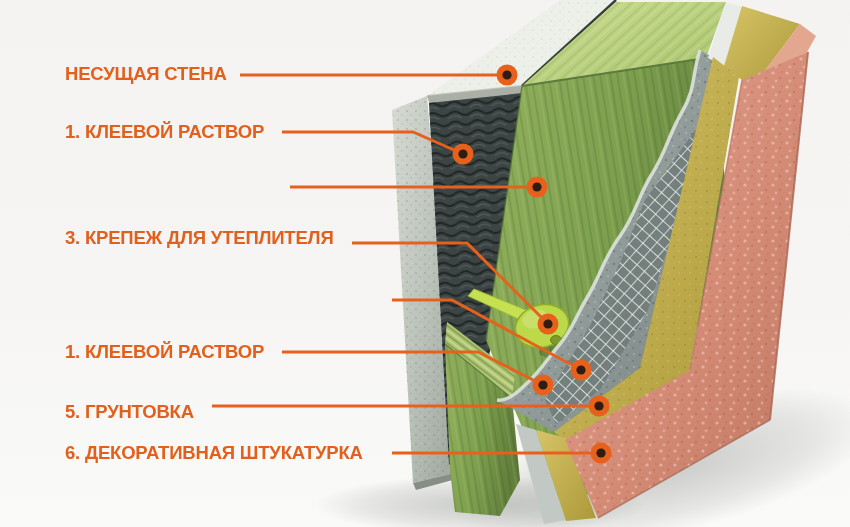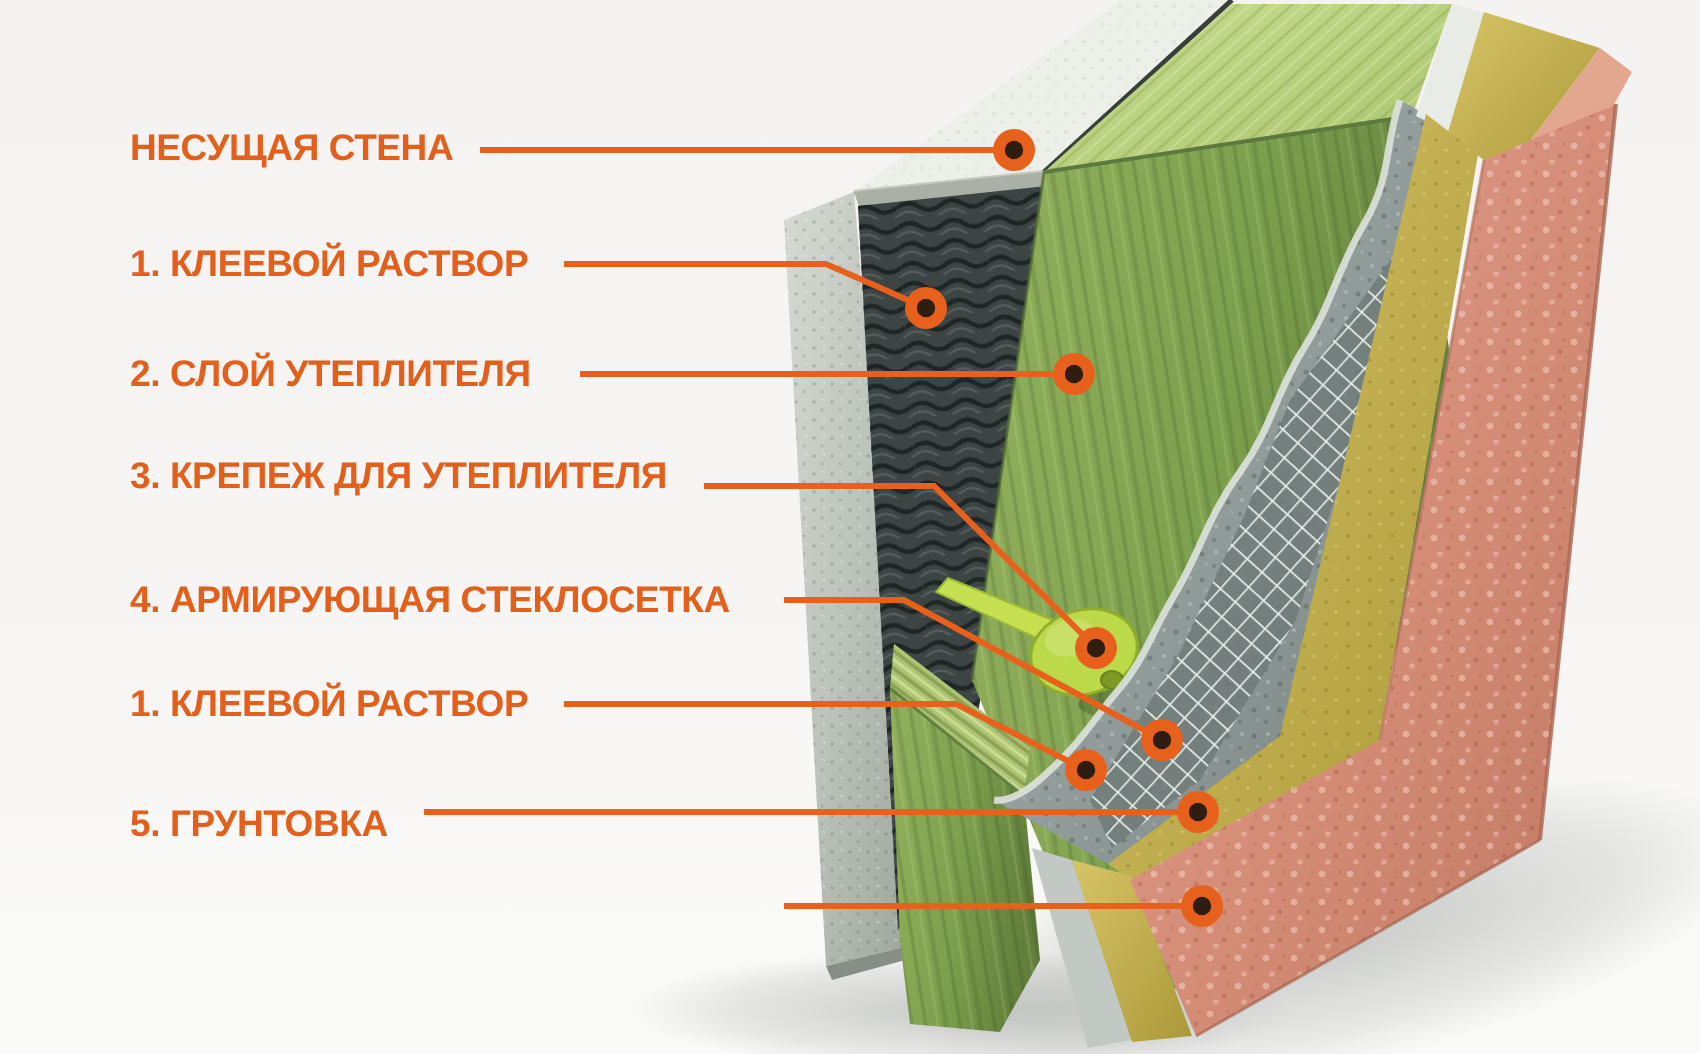--- a/index.html
+++ b/index.html
@@ -222,18 +222,17 @@
         </g>
       <g>
           <circle cx="601" cy="453" r="10.5" fill="#e8611c"></circle>
           <circle cx="601" cy="453" r="4.6" fill="#2e1d10"></circle>
         </g>
     </g>
   </svg>
 
   <div class="label" style="top:74px">НЕСУЩАЯ СТЕНА</div>
   <div class="label" style="top:132px">1. КЛЕЕВОЙ РАСТВОР</div>
-  <div class="label" style="top:187px">2. СЛОЙ УТЕПЛИТЕЛЯ</div>
   <div class="label" style="top:238px">3. КРЕПЕЖ ДЛЯ УТЕПЛИТЕЛЯ</div>
-  <div class="label" style="top:300px">4. АРМИРУЮЩАЯ СТЕКЛОСЕТКА</div>
   <div class="label" style="top:352px">1. КЛЕЕВОЙ РАСТВОР</div>
   <div class="label" style="top:412px">5. ГРУНТОВКА</div>
+  <div class="label" style="top:453px">6. ДЕКОРАТИВНАЯ ШТУКАТУРКА</div>
 </div>
 
 </body></html>

